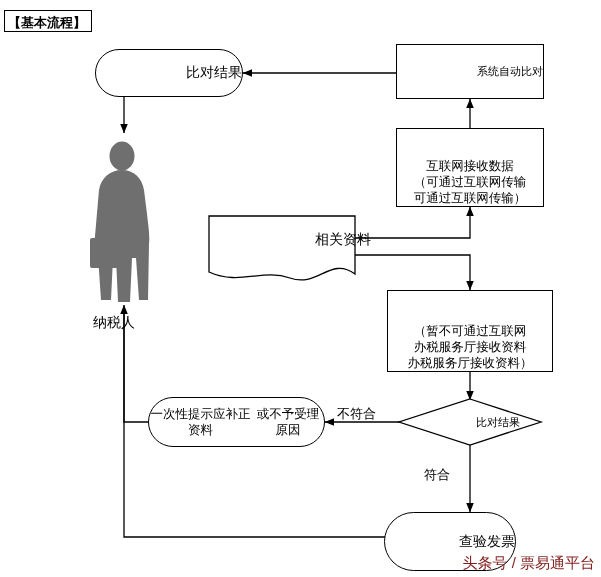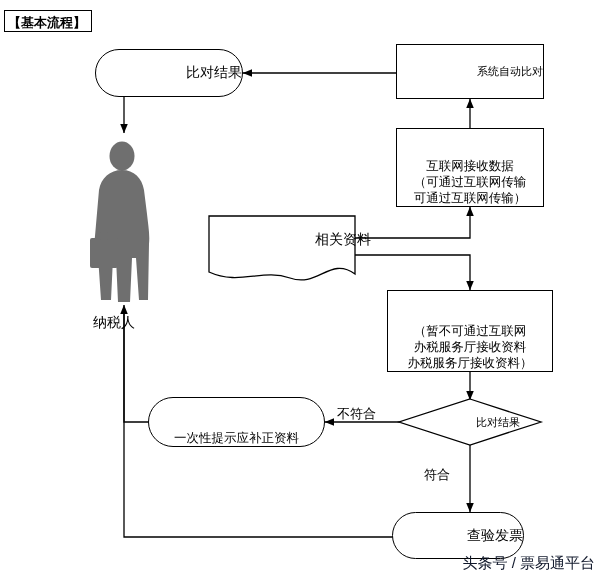--- a/index.html
+++ b/index.html
@@ -39,21 +39,21 @@
   }
   .lbl{
     position:absolute;
     font-size:13px;
     white-space:nowrap;
   }
   .watermark{
     position:absolute;
     right:6px;bottom:4px;
     font-size:15px;
-    color:#0f172a;
+    color:#7f1d1d;
     white-space:nowrap;
   }
   
   .stadium{
     border:1px solid #000;
     border-radius:999px;
     background:#fff;
   }
   .rect{
     border:1px solid #000;
@@ -143,25 +143,26 @@
   <div class="node rect fs12" style="left:387px;top:290px;width:166px;height:82px;flex-direction:column;">
     <span>（暂不可通过互联网</span>
     <span>办税服务厅接收资料</span>
     <span>办税服务厅接收资料）</span>
   </div>
 
   <div class="node fs13" style="left:420px;top:410px;width:100px;height:24px;">
     <span>比对结果</span>
   </div>
 
-  <div class="node stadium fs12" style="left:148px;top:397px;width:177px;height:50px;flex-direction:column;">
+  <div class="node stadium fs12" style="left:148px;top:397px;width:177px;height:50px;flex-direction:row;">
     <span>一次性提示应补正资料</span>
+    <span>或不予受理原因</span>
   </div>
 
-  <div class="node stadium fs14" style="left:392px;top:512px;width:132px;height:47px;">
+  <div class="node stadium fs14" style="left:384px;top:512px;width:132px;height:59px;">
     <span>查验发票</span>
   </div>
 
   <div class="lbl" style="left:337px;top:405px;text-align:center;">不符合</div>
   <div class="lbl" style="left:424px;top:466px;">符合</div>
 
   <div class="person-label" style="left:93px;top:314px;">纳税人</div>
 
   <div class="watermark">头条号 / 票易通平台</div>
 </div>

